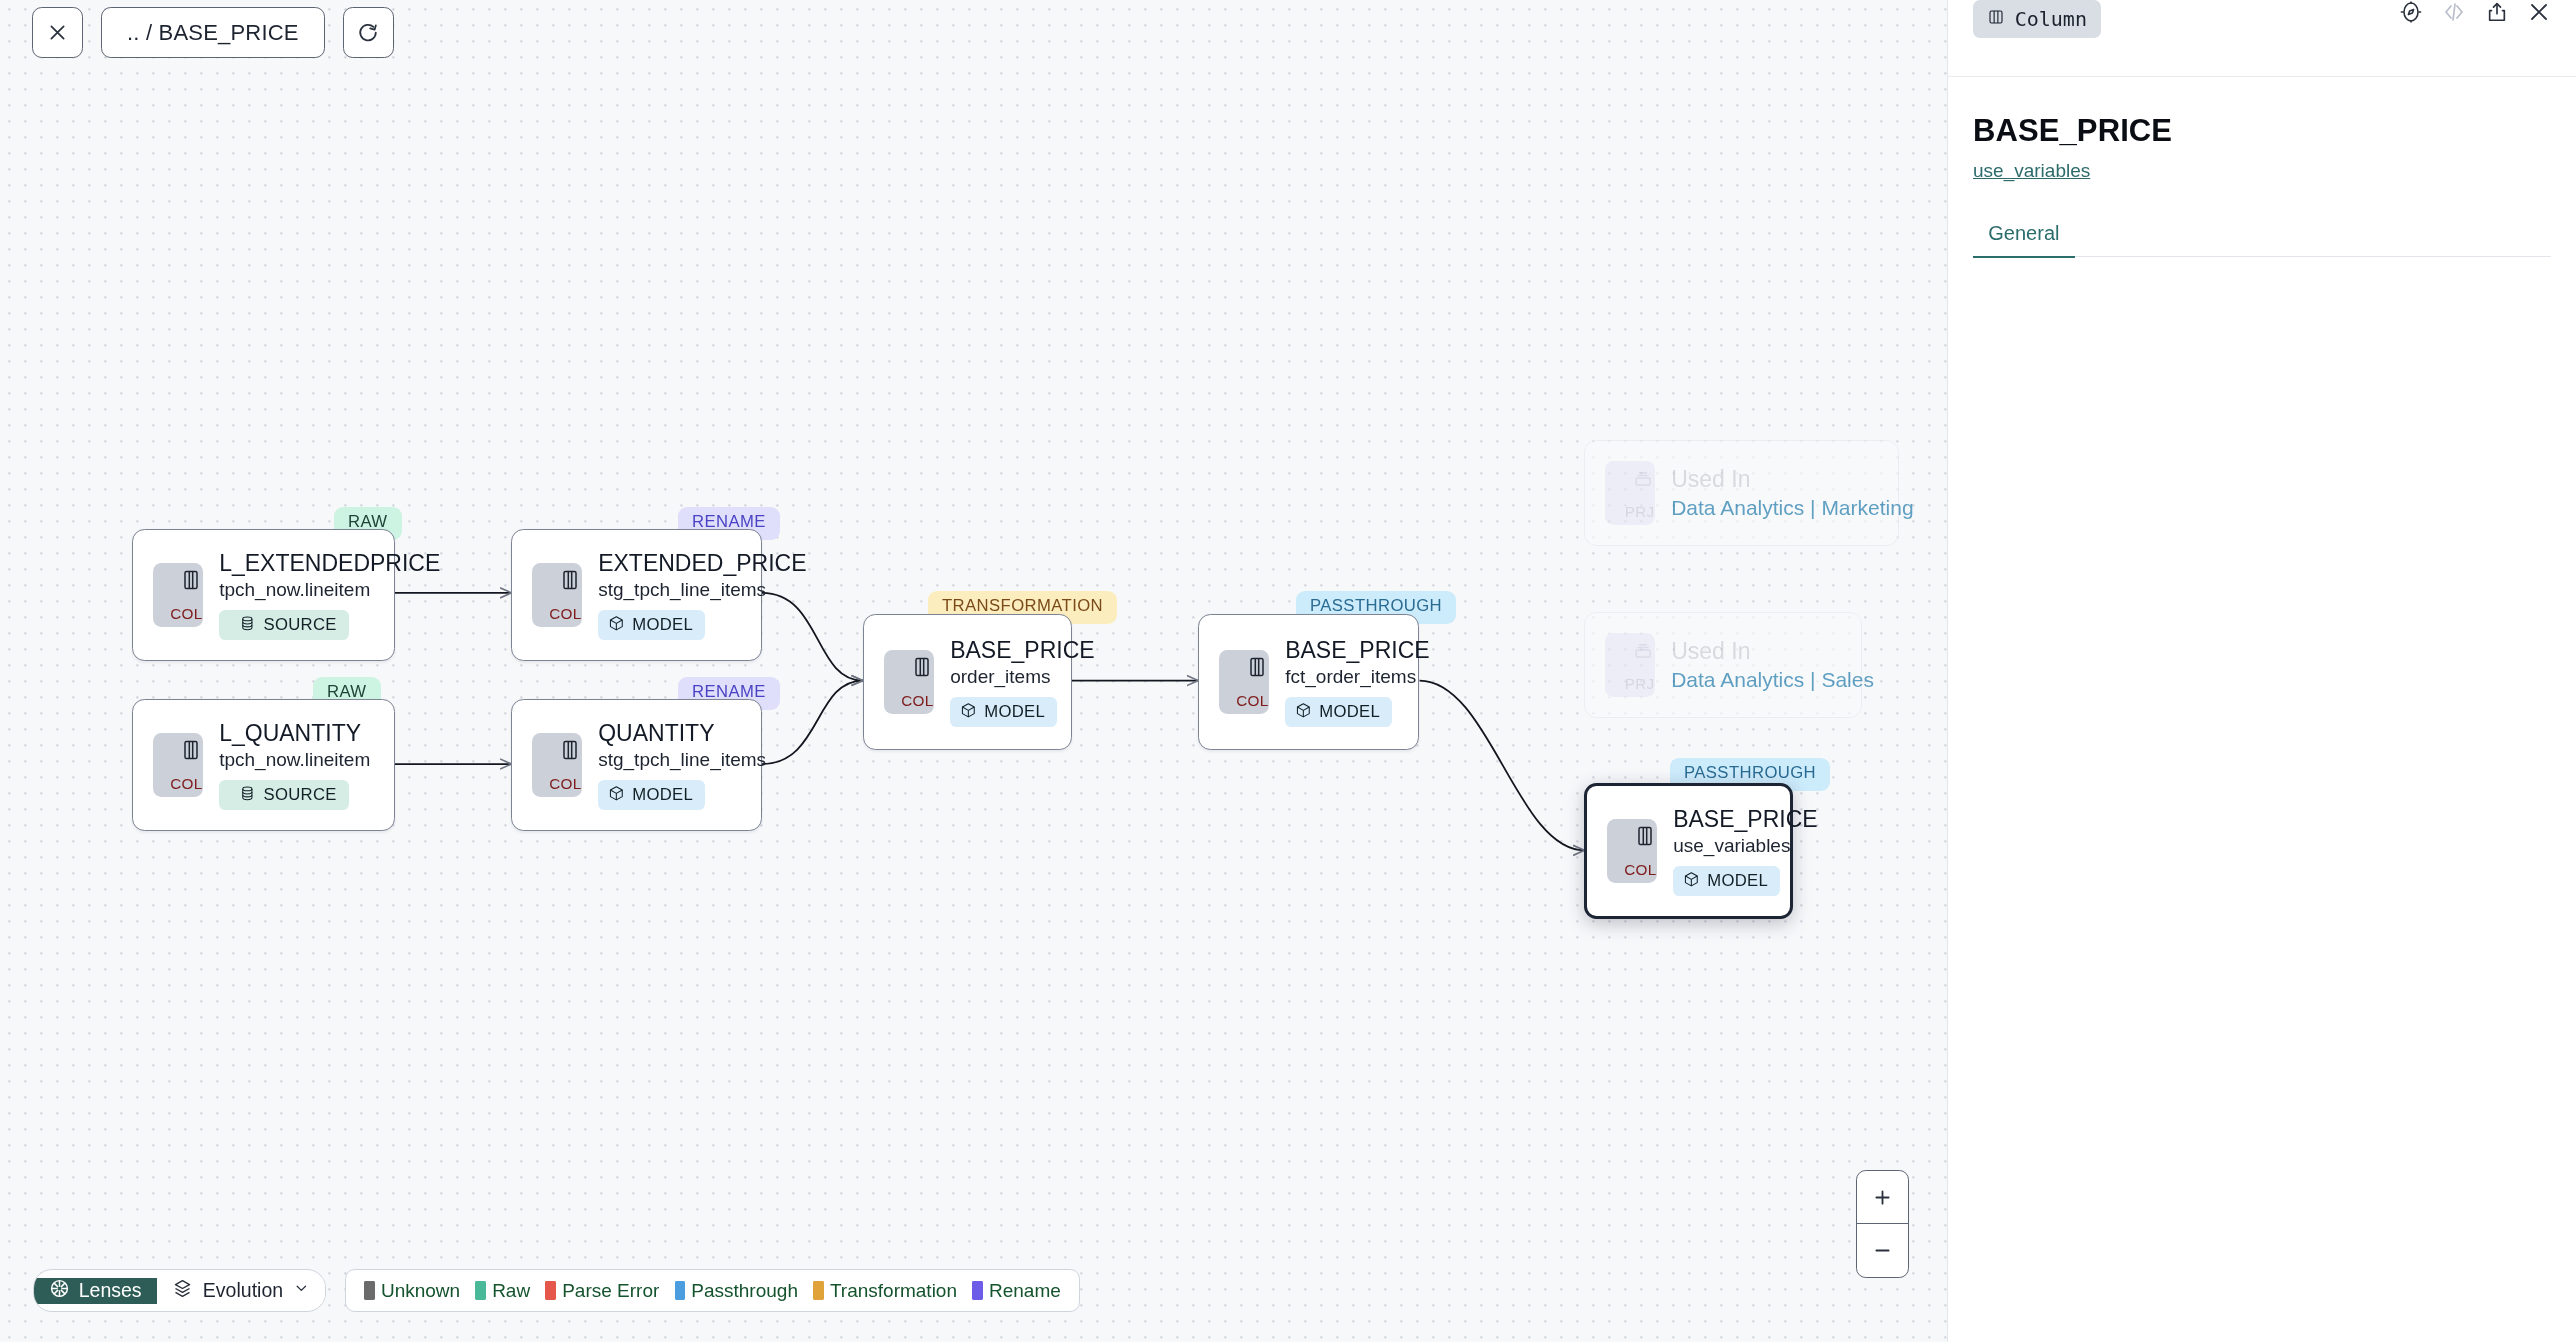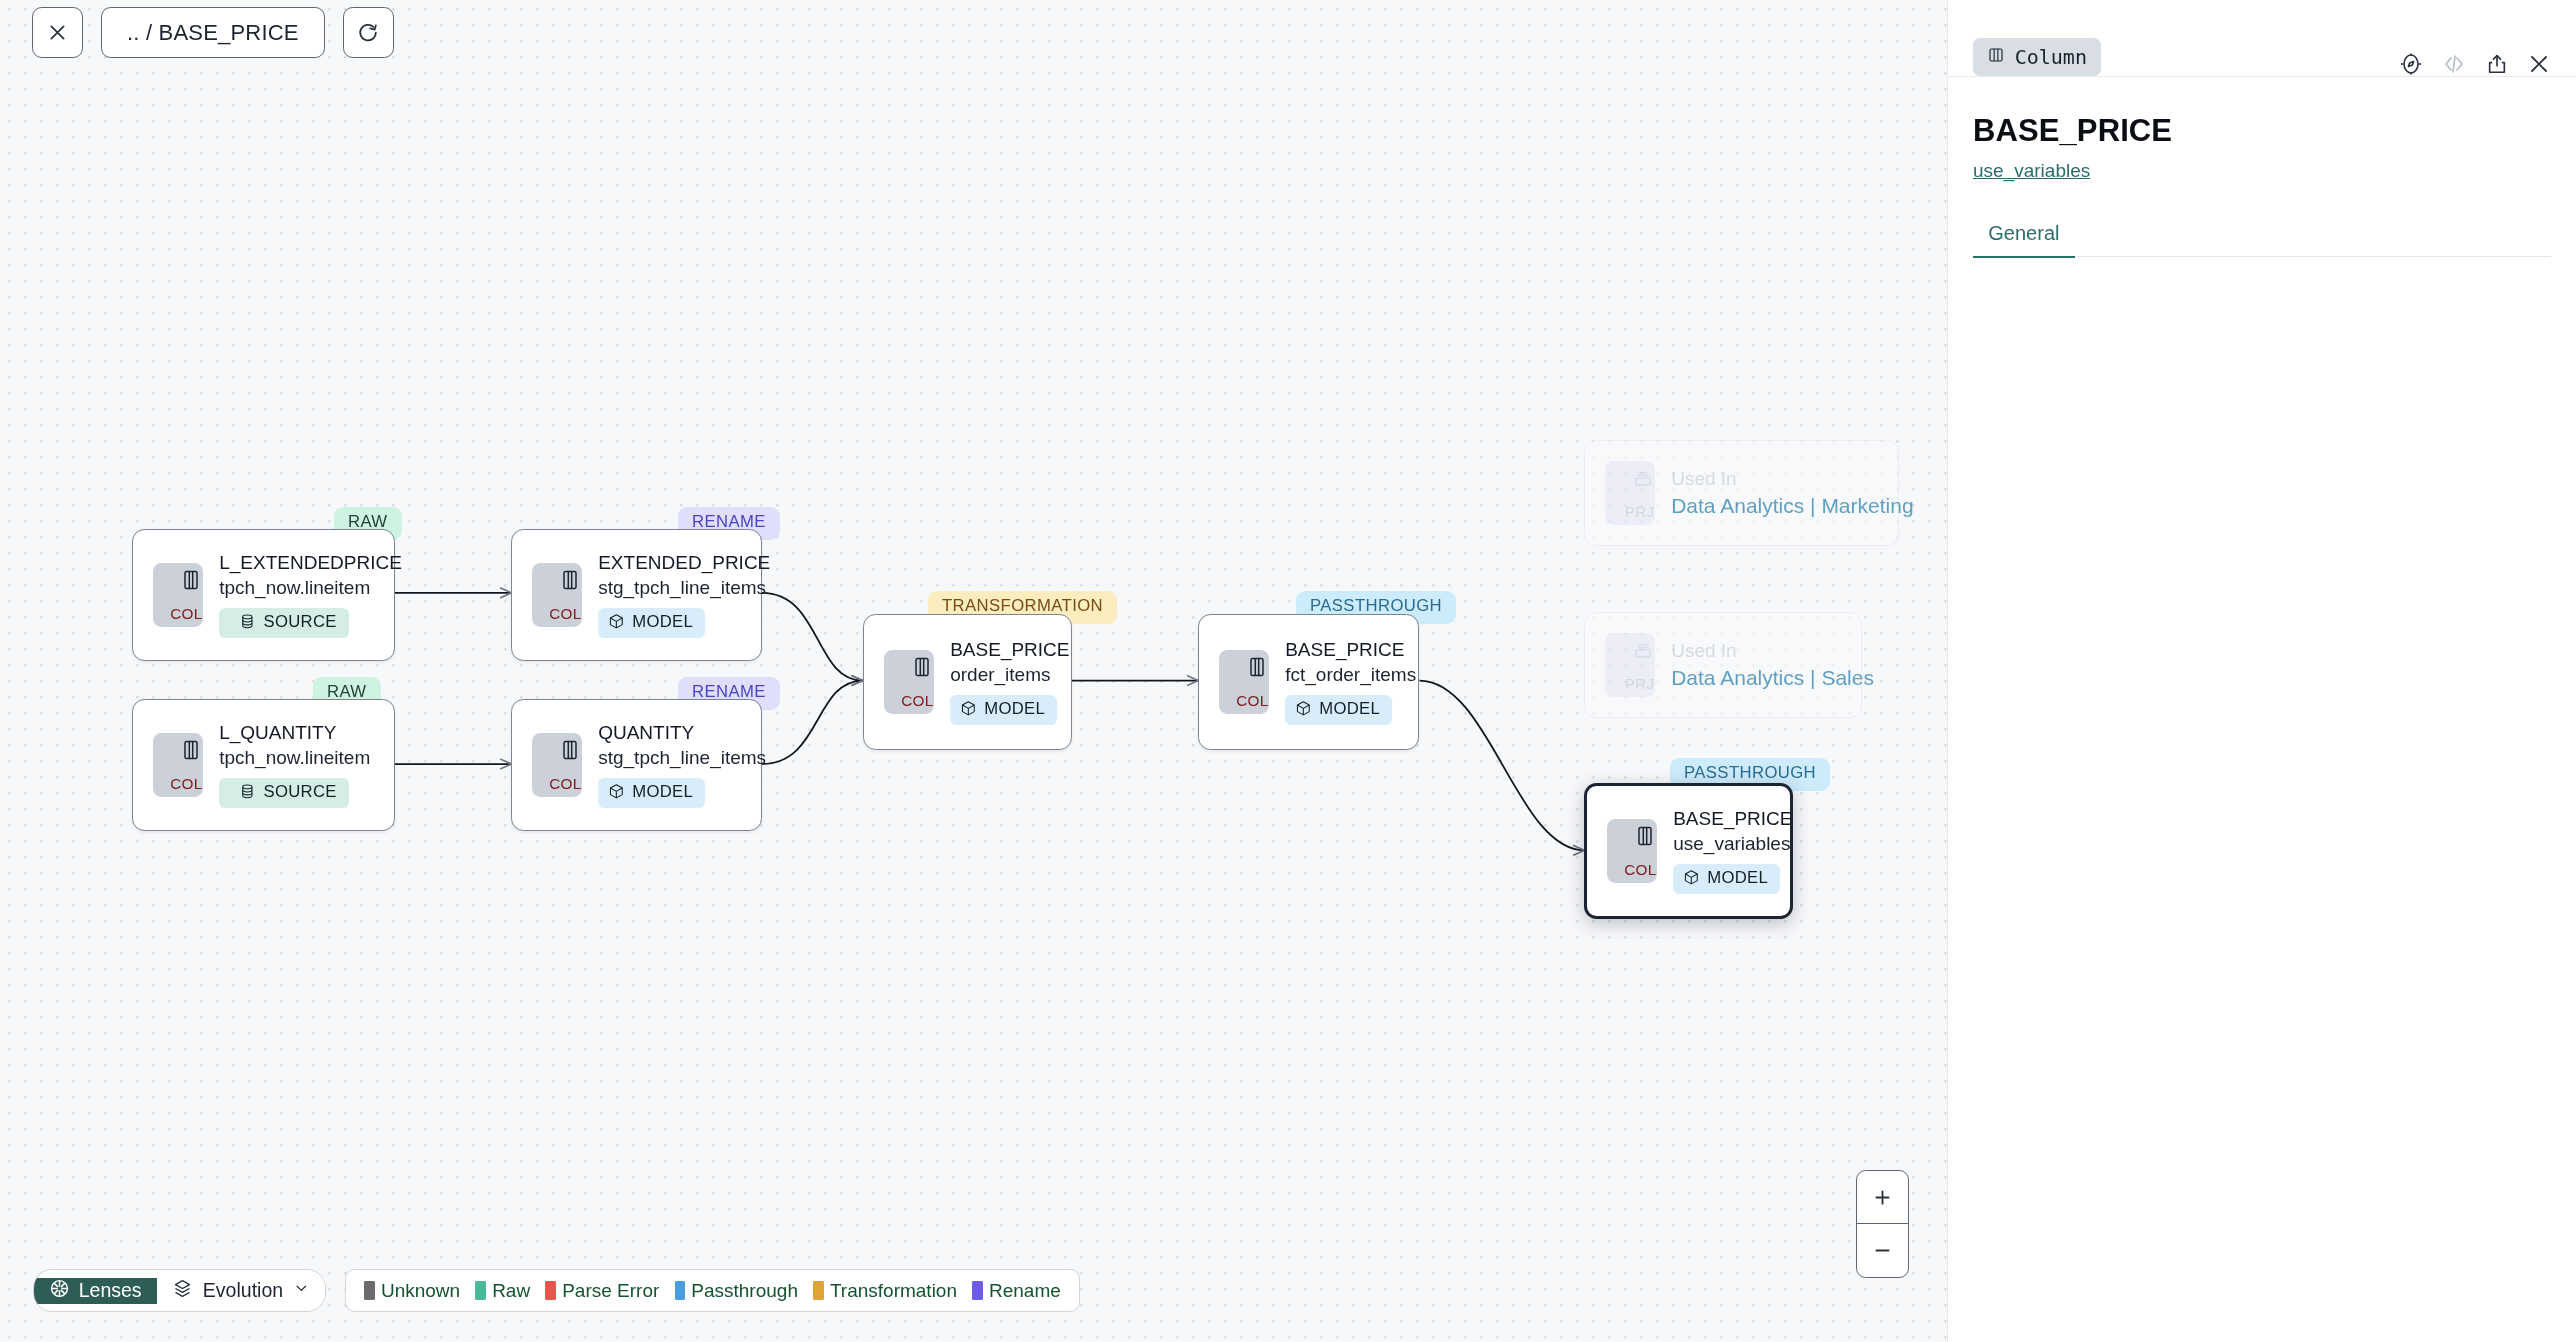--- a/index.html
+++ b/index.html
@@ -53,21 +53,21 @@
   .node-icon {
     background: #ccd0d9; border-radius: 8.4px;
     width: 50px; min-width: 50px; height: 64px;
     display: flex; flex-direction: column; align-items: flex-end; justify-content: center;
     gap: 12px; margin-left: 19.5px;
   }
   .node.ghost .node-icon { background: #e6e7f5; }
   .node-icon-label { font-size: 15.3px; font-weight: 400; color: #7f1d1d; letter-spacing: 0.3px; line-height: 1; }
   .node.ghost .node-icon-label { color: #c3c6cf; }
   .node-body { margin-left: 16.7px; display: flex; flex-direction: column; gap: 2.1px; padding-right: 14px; }
-  .node-title { font-size: 19px; color: #131a26; line-height: 1.18; white-space: nowrap; }
+  .node-title { font-size: 23px; color: #131a26; line-height: 1.18; white-space: nowrap; }
   .node-sub  { font-size: 19px; color: #1d2430; line-height: 1.2; white-space: nowrap; }
   .node.ghost .node-title { color: #c5c8d0; }
   .node.ghost .node-sub   { color: #0369a1; font-size: 21px; }
   .node-badge {
     margin-top: 6.3px; align-self: flex-start;
     display: inline-flex; align-items: center; gap: 7.7px;
     border-radius: 6.3px; padding: 4.9px 12px 4.9px 9.7px;
     font-size: 16.7px; letter-spacing: 0.3px; line-height: 1;
   }
   .badge-source { background: #d6ede6; color: #132026; padding-left: 20px; }
@@ -122,22 +122,22 @@
     height: 53px; display: flex; align-items: center; justify-content: center; cursor: pointer;
   }
   #zoom-in { border-bottom: 1.5px solid #5d6472; }
 
   
   #side-panel {
     width: 629px; height: 1343px; background: #ffffff;
     border-left: 0.7px solid #e3e6eb; display: flex; flex-direction: column;
   }
   #panel-header {
-    height: 77px; min-height: 77px; display: flex; align-items: flex-end;
-    padding: 8px 25px 0 25px; border-bottom: 0.7px solid #e8eaee; gap: 36px;
+    height: 77px; min-height: 77px; display: flex; align-items: flex-start;
+    padding: 0 25px 0 25px; border-bottom: 0.7px solid #e8eaee; gap: 36px;
   }
   #type-chip {
     display: inline-flex; align-items: center; gap: 9.7px;
     background: #d9dde4; border-radius: 7px; padding: 7px 14px;
     font-size: 20px; color: #1b222e; font-family: "DejaVu Sans Mono", monospace;
   }
   #header-actions { margin-left: auto; display: flex; align-items: center; gap: 19.5px; }
   .hdr-icon { cursor: pointer; display: flex; align-items: center; }
 
   #panel-title { font-size: 31px; font-weight: bold; color: #0a0d13; margin: 36px 0 0 25px; letter-spacing: 0.1px; }

